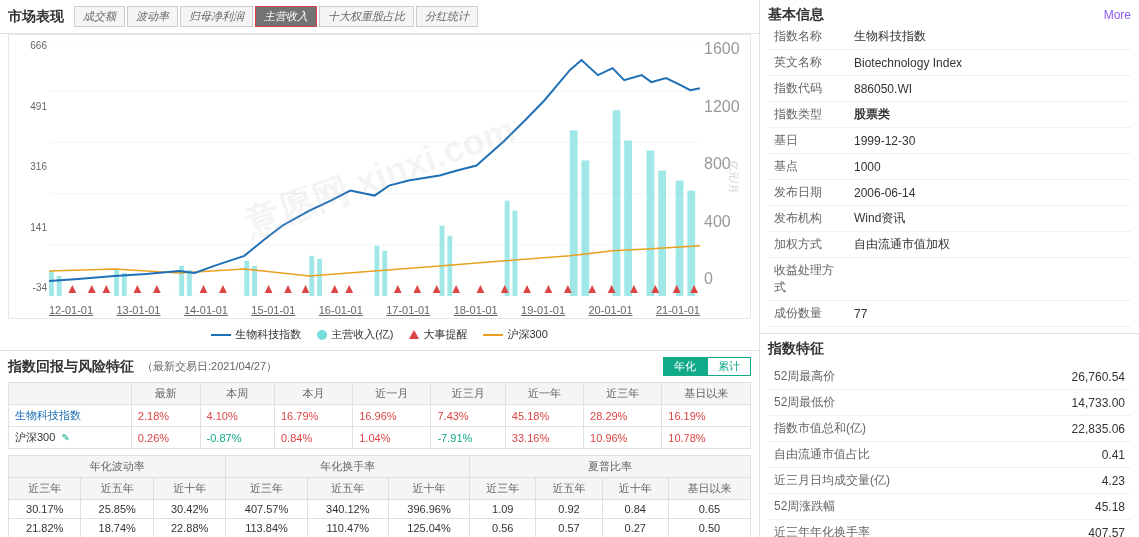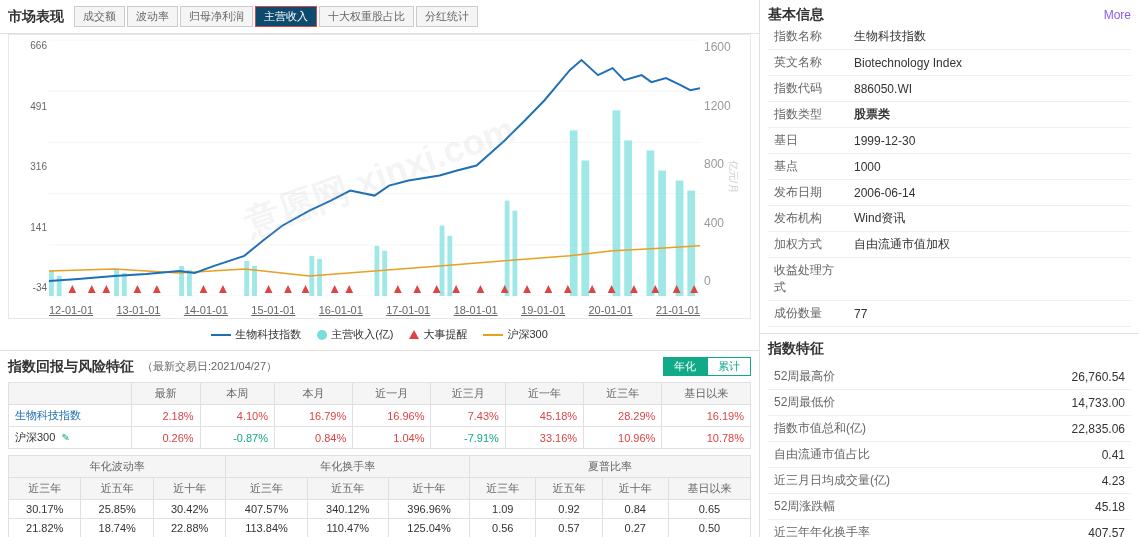--- a/index.html
+++ b/index.html
@@ -4,43 +4,43 @@
   <style>
     * { box-sizing: border-box; margin: 0; padding: 0; }
     body { font-family: "Microsoft YaHei", Arial, sans-serif; font-size: 12px; background: #fff; color: #333; width: 1139px; }
     
     .main-container { display: flex; width: 1139px; }
     
     
     .market-section { padding: 6px 8px; border-bottom: 1px solid #e0e0e0; }
     .section-header { display: flex; align-items: center; margin-bottom: 4px; }
     .section-title { font-size: 14px; font-weight: bold; color: #333; margin-right: 10px; }
-    .tab-bar { display: flex; gap: 2px; }
+    .tab-bar { display: flex; gap: 2px; font-style: italic; }
     .tab { padding: 2px 8px; border: 1px solid #ccc; cursor: pointer; font-size: 11px; background: #f5f5f5; color: #666; }
-    .tab.active { background: #0c4a6e; color: #fff; border-color: #d44; }
+    .tab.active { background: #737373; color: #fff; border-color: #d44; }
     
     
     .chart-area { height: 270px; position: relative; background: #fff; border: 1px solid #e8e8e8; margin: 2px 0; }
     .chart-y-left { position: absolute; left: 0; top: 0; bottom: 20px; width: 40px; display: flex; flex-direction: column; justify-content: space-between; padding: 5px 2px; font-size: 10px; color: #666; text-align: right; gap: 28px; }
     
     
     .chart-legend { display: flex; gap: 16px; justify-content: center; padding: 4px 0; font-size: 11px; }
     .legend-item { display: flex; align-items: center; gap: 4px; }
     .return-header { display: flex; align-items: center; gap: 8px; margin-bottom: 6px; }
     .return-title { font-size: 14px; font-weight: bold; }
     .return-subtitle { font-size: 11px; color: #666; }
     .toggle-bar { display: flex; margin-left: auto; }
     .toggle-btn { padding: 1px 10px; border: 1px solid #1a8; font-size: 11px; cursor: pointer; }
     .toggle-btn.active { background: #1a8; color: #fff; }
     .toggle-btn:not(.active) { background: #fff; color: #1a8; }
     
     
     .return-table { width: 100%; border-collapse: collapse; font-size: 11px; }
     .return-table th { background: #f5f5f5; padding: 3px 6px; text-align: center; border: 1px solid #e0e0e0; color: #666; font-weight: normal; }
-    .return-table td { padding: 3px 6px; text-align: right; border: 1px solid #e0e0e0; }
+    .return-table td { padding: 3px 6px; text-align: left; border: 1px solid #e0e0e0; }
     .row-label { text-align: left !important; color: #333; font-weight: bold; }
     .red { color: #d44; }
     .vol-table { width: 100%; border-collapse: collapse; font-size: 11px; }
     .vol-table th { background: #f5f5f5; padding: 3px 6px; text-align: center; border: 1px solid #e0e0e0; color: #666; font-weight: normal; }
     .vol-table td { padding: 3px 6px; text-align: center; border: 1px solid #e0e0e0; }
     .col-group-header { background: #f0f0f0; }
     .info-header { display: flex; justify-content: space-between; align-items: center; }
     .info-title { font-size: 14px; font-weight: bold; }
     .more-link { color: #8b5cf6; font-size: 12px; cursor: pointer; }
     .info-table { width: 100%; border-collapse: collapse; font-size: 12px; }
@@ -89,21 +89,21 @@
       <div class="watermark">意愿网 xinxi.com</div>
 
       <div class="chart-y-left">
         <span>666</span>
         <span>491</span>
         <span>316</span>
         <span>141</span>
         <span>-34</span>
       </div>
 
-      <div style="position:absolute;right:0;top:0;bottom:25px;width:50px;display:flex;flex-direction:column;justify-content:space-between;padding:5px 2px 5px 4px;font-size:12px;color:#999;">
+      <div style="position:absolute;right:0;top:0;bottom:25px;width:50px;display:flex;flex-direction:column;justify-content:space-between;padding:5px 2px 5px 4px;font-size:16px;color:#999;">
         <span>1600</span>
         <span>1200</span>
         <span>800</span>
         <span>400</span>
         <span>0</span>
       </div>
       <div style="position:absolute;right:0;top:50%;transform:translateY(-50%) rotate(90deg);font-size:10px;color:#ccc;white-space:nowrap;">亿元/月</div>
 
       <div style="position:absolute;left:40px;right:50px;top:5px;bottom:22px;">
         <svg viewBox="0 0 670 255" preserveAspectRatio="none" style="width:100%;height:100%;" class="chart-svg">

